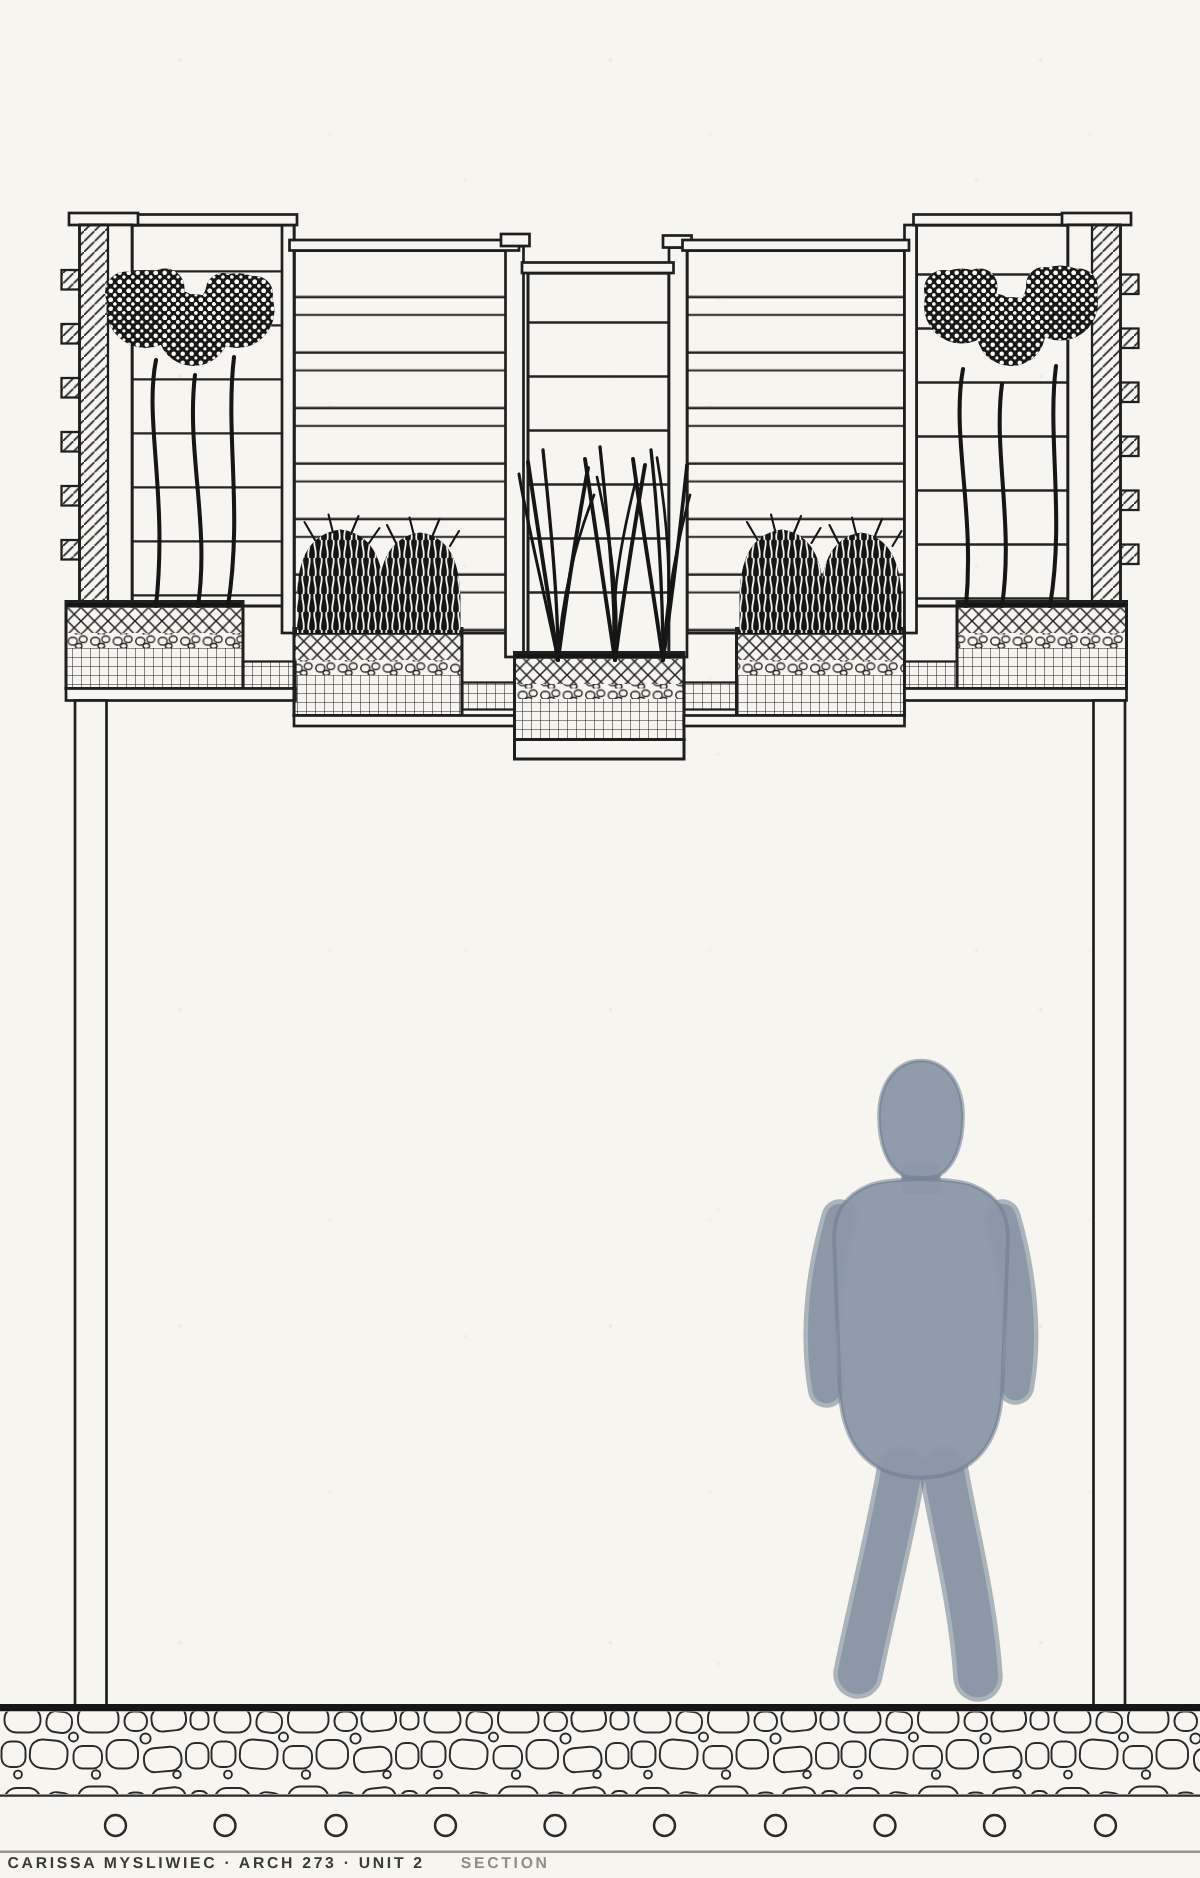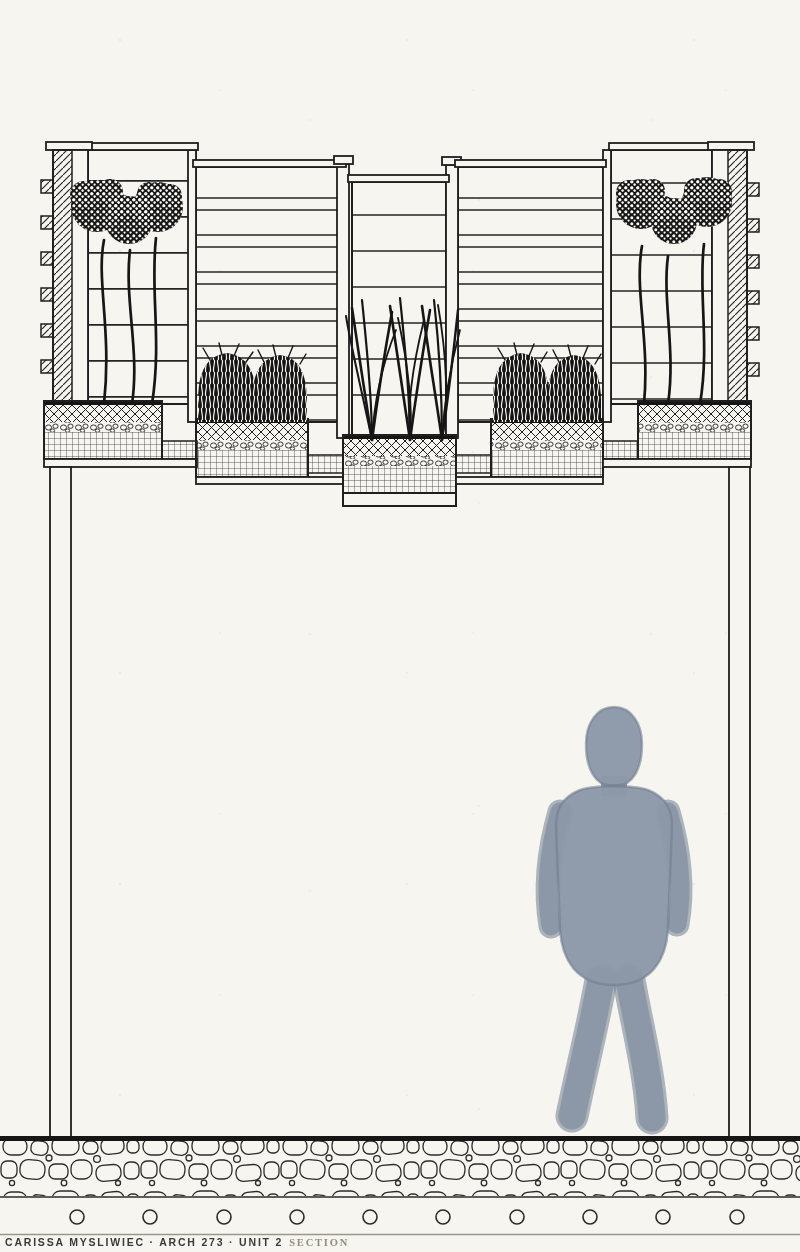--- a/index.html
+++ b/index.html
@@ -18,21 +18,21 @@
     background-size:287px 211px, 341px 257px, 419px 303px, 253px 181px;
     font-family:"Liberation Sans",sans-serif;
   }
   .sheet{position:absolute;inset:0;}
   svg{position:absolute;left:0;top:0;display:block;}
   .caption{
     position:absolute;left:5px;top:1236px;white-space:nowrap;
     font:600 10.5px "Liberation Sans",sans-serif;
     letter-spacing:1.8px;color:#3a3a38;
   }
-  .caption .faint{color:#8f8d84;margin-left:6px;font-family:Liberation Serif, serif;}
+  .caption .faint{color:#8f8d84;margin-left:24px;}
 </style>
 </head>
 <body>
 
 <div class="sheet">
 <svg width="800" height="1252" viewBox="0 0 800 1252">
   <defs>
     <pattern id="ph" patternUnits="userSpaceOnUse" width="7" height="7">
       <path d="M-1,8 L8,-1" stroke="#1f1f1f" stroke-width="1.1" fill="none"></path>
     </pattern>

